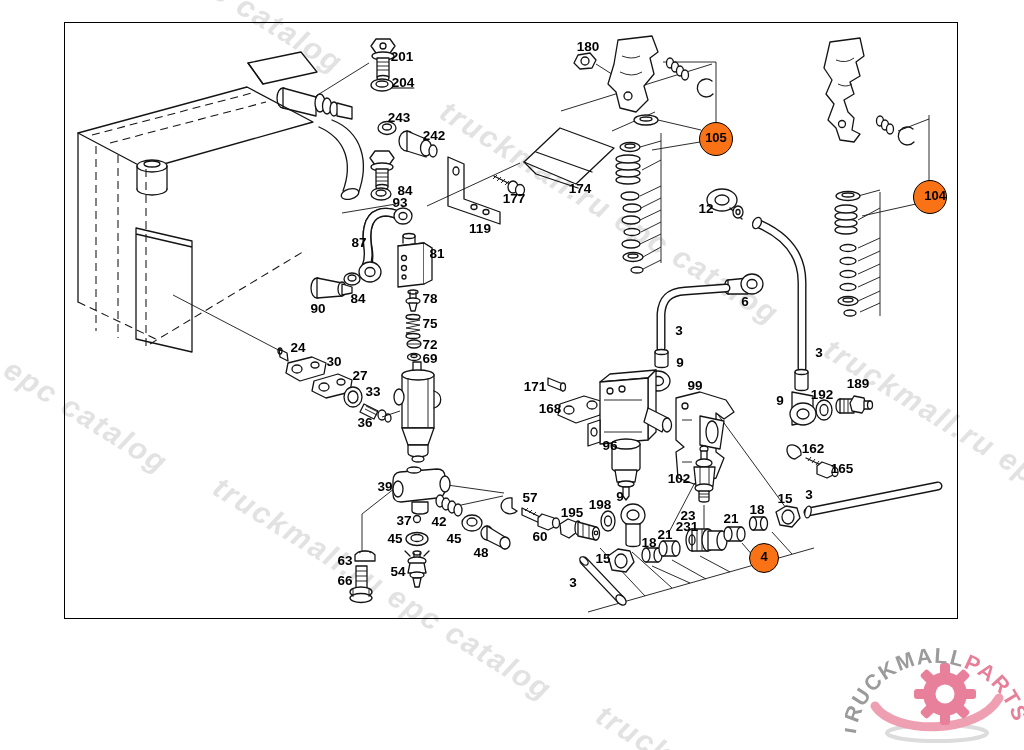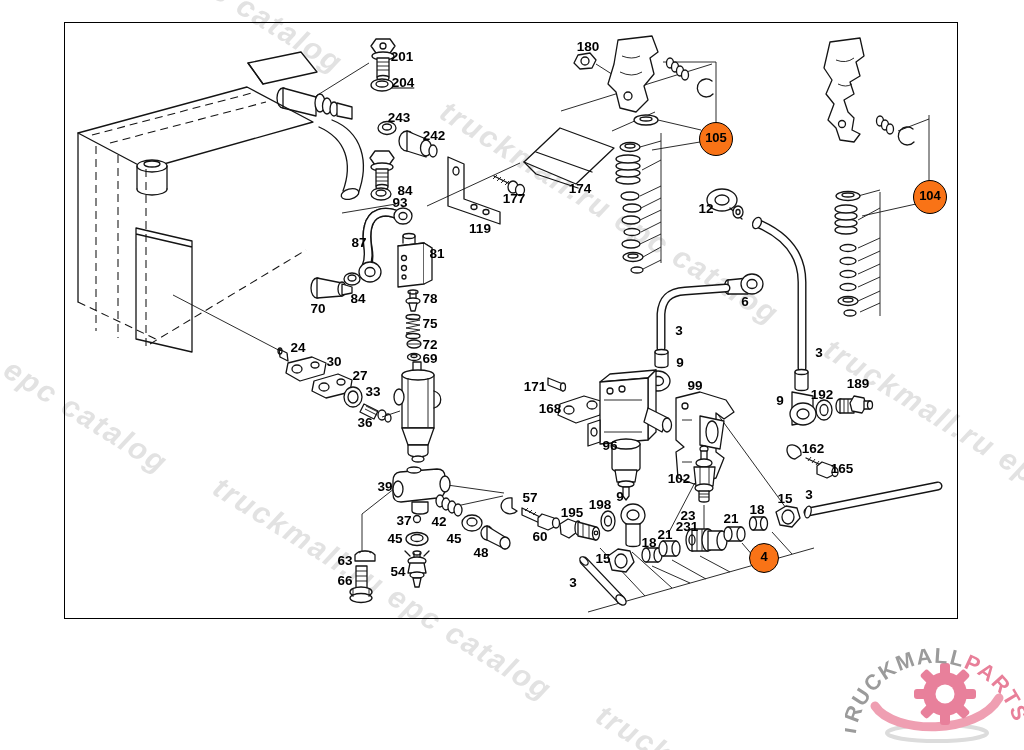--- a/index.html
+++ b/index.html
@@ -443,21 +443,21 @@
     <div class="plbl" style="left: 400px; top: 174px; margin-top: 28px;">93</div>
     <div class="plbl" style="left: 405px; top: 190px;">84</div>
     <div class="plbl" style="left: 514px; top: 198px;">177</div>
     <div class="plbl" style="left: 480px; top: 228px;">119</div>
     <div class="plbl" style="left: 580px; top: 188px;">174</div>
     <div class="plbl" style="left: 588px; top: 46px;">180</div>
     <div class="plbl" style="left: 706px; top: 208px;">12</div>
     <div class="plbl" style="left: 359px; top: 242px; text-align: center;">87</div>
     <div class="plbl" style="left: 437px; top: 253px;">81</div>
     <div class="plbl" style="left: 358px; top: 298px;">84</div>
-    <div class="plbl" style="left: 318px; top: 308px;">70</div>
+    <div class="plbl" style="left: 318px; top: 308px;">90</div>
     <div class="plbl" style="left: 430px; top: 298px;">78</div>
     <div class="plbl" style="left: 430px; top: 323px;">75</div>
     <div class="plbl" style="left: 430px; top: 344px;">72</div>
     <div class="plbl" style="left: 430px; top: 358px;">69</div>
     <div class="plbl" style="left: 745px; top: 301px;">6</div>
     <div class="plbl" style="left: 679px; top: 330px;">3</div>
     <div class="plbl" style="left: 819px; top: 352px;">3</div>
     <div class="plbl" style="left: 680px; top: 362px;">9</div>
     <div class="plbl" style="left: 298px; top: 347px;">24</div>
     <div class="plbl" style="left: 334px; top: 361px;">30</div>
@@ -492,15 +492,15 @@
     <div class="plbl" style="left: 687px; top: 526px;">231</div>
     <div class="plbl" style="left: 731px; top: 518px;">21</div>
     <div class="plbl" style="left: 757px; top: 509px;">18</div>
     <div class="plbl" style="left: 785px; top: 498px;">15</div>
     <div class="plbl" style="left: 809px; top: 494px;">3</div>
     <div class="plbl" style="left: 649px; top: 542px;">18</div>
     <div class="plbl" style="left: 665px; top: 534px;">21</div>
     <div class="plbl" style="left: 603px; top: 558px;">15</div>
     <div class="plbl" style="left: 573px; top: 582px;">3</div>
     <div class="pcal" style="left: 716px; top: 139px; width: 32px; height: 32px; line-height: 29px;">105</div>
-    <div class="pcal" style="left: 930px; top: 197px; width: 32px; height: 32px; line-height: 29px;">104</div>
+    <div class="pcal" style="left: 930px; top: 197px; width: 32px; height: 32px; line-height: 29px; text-align: right;">104</div>
     <div class="pcal" style="left: 764px; top: 558px; width: 28px; height: 28px; line-height: 25px;">4</div>
   </div>
 
 </body></html>

